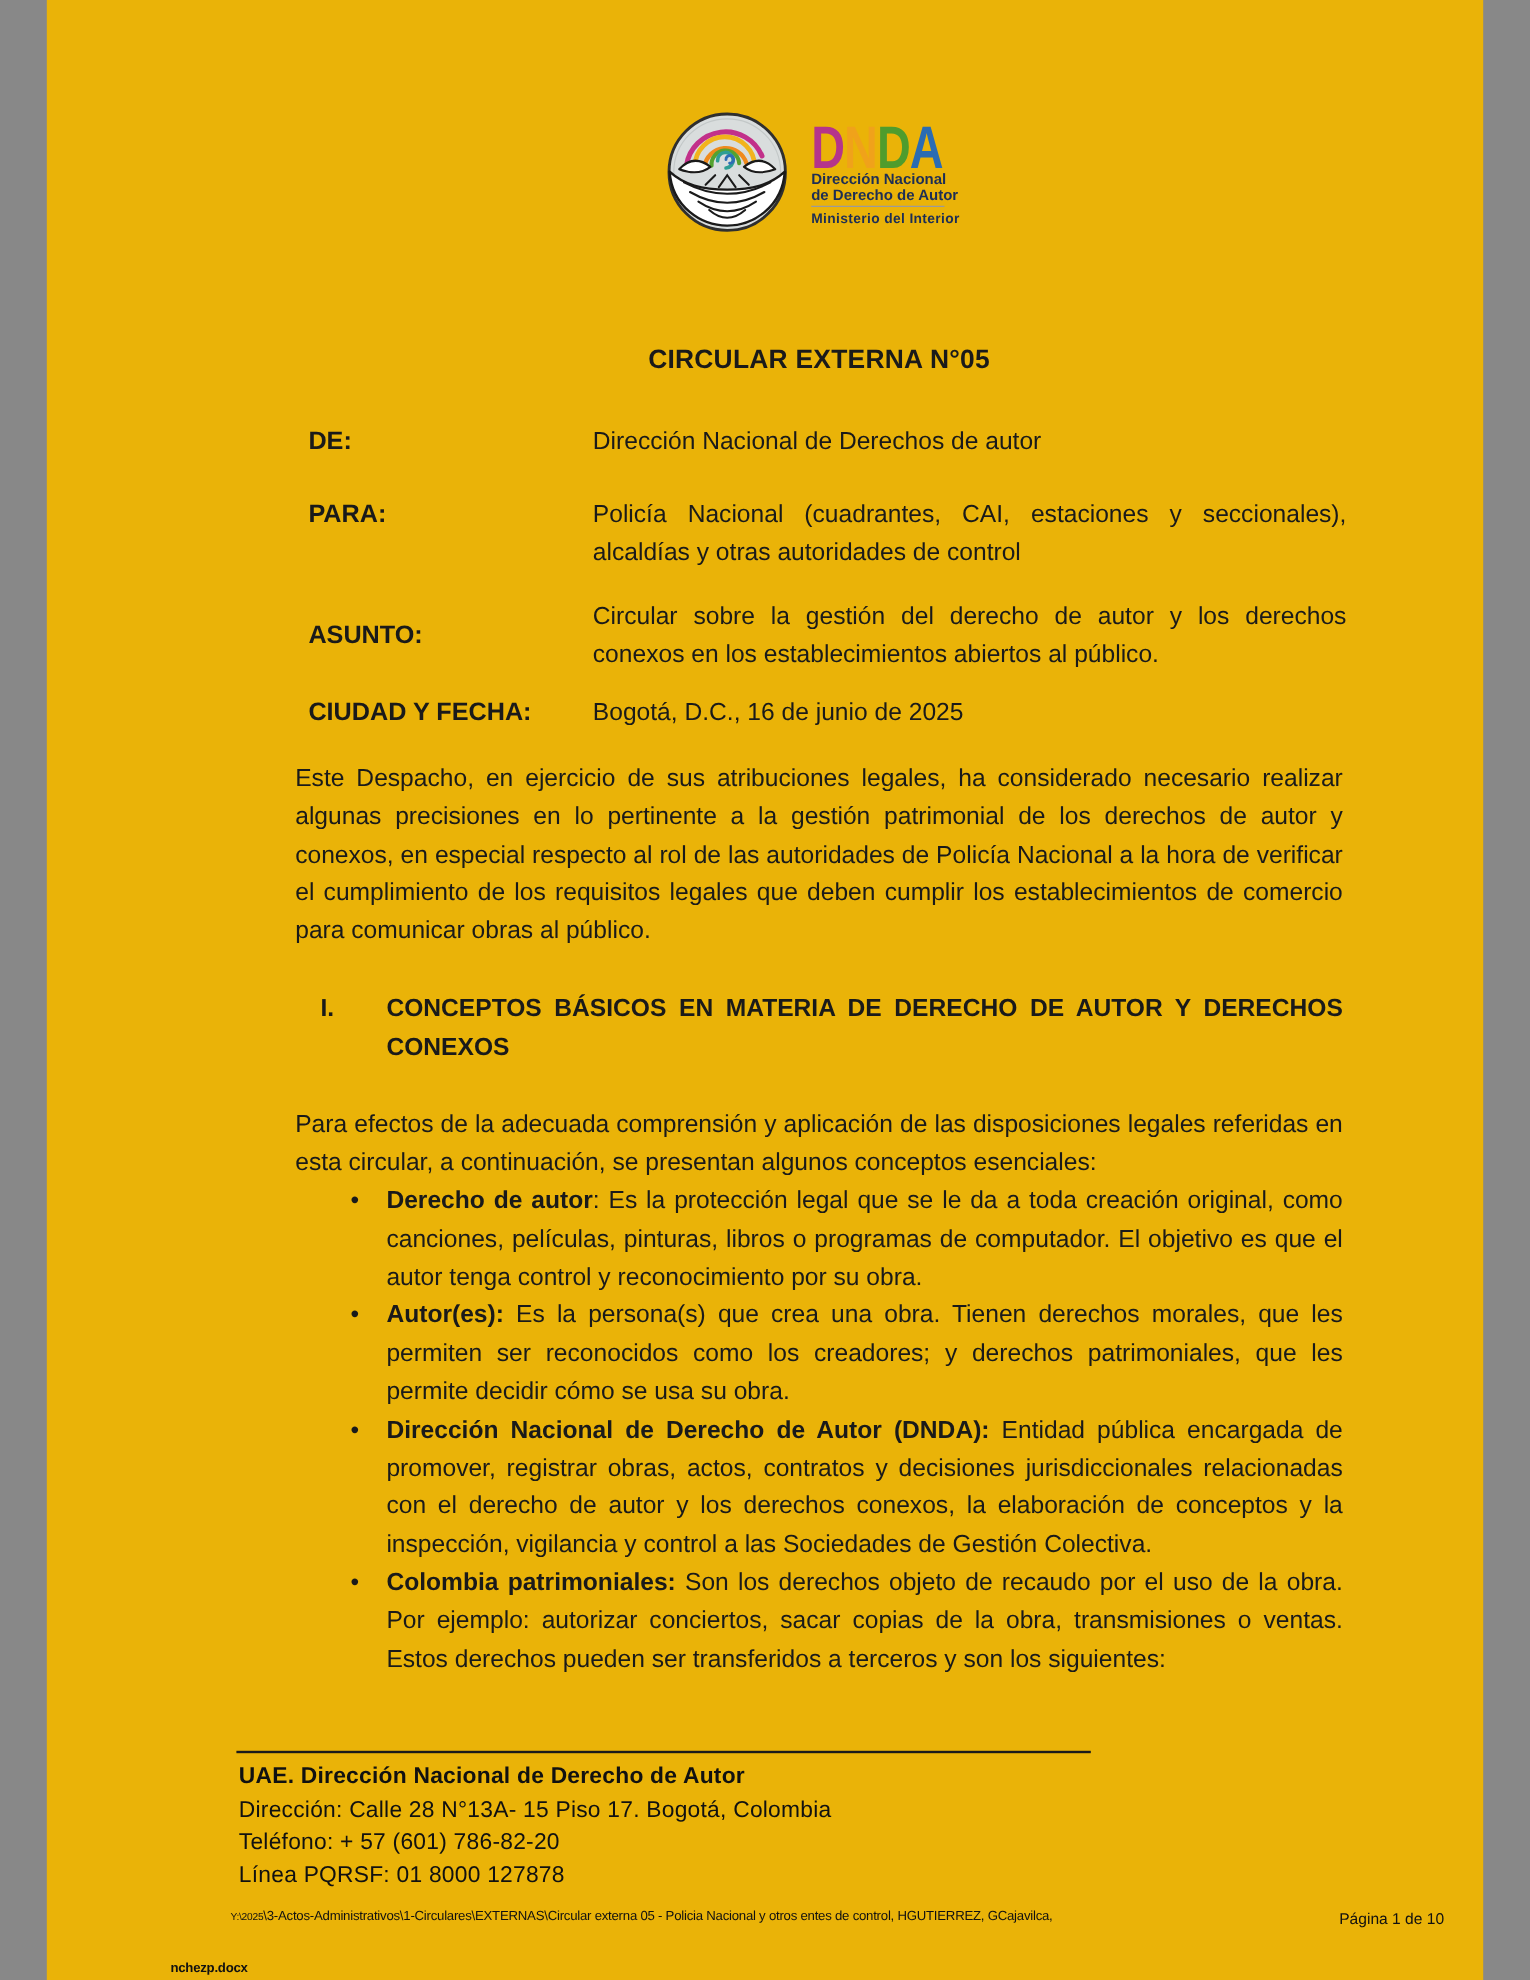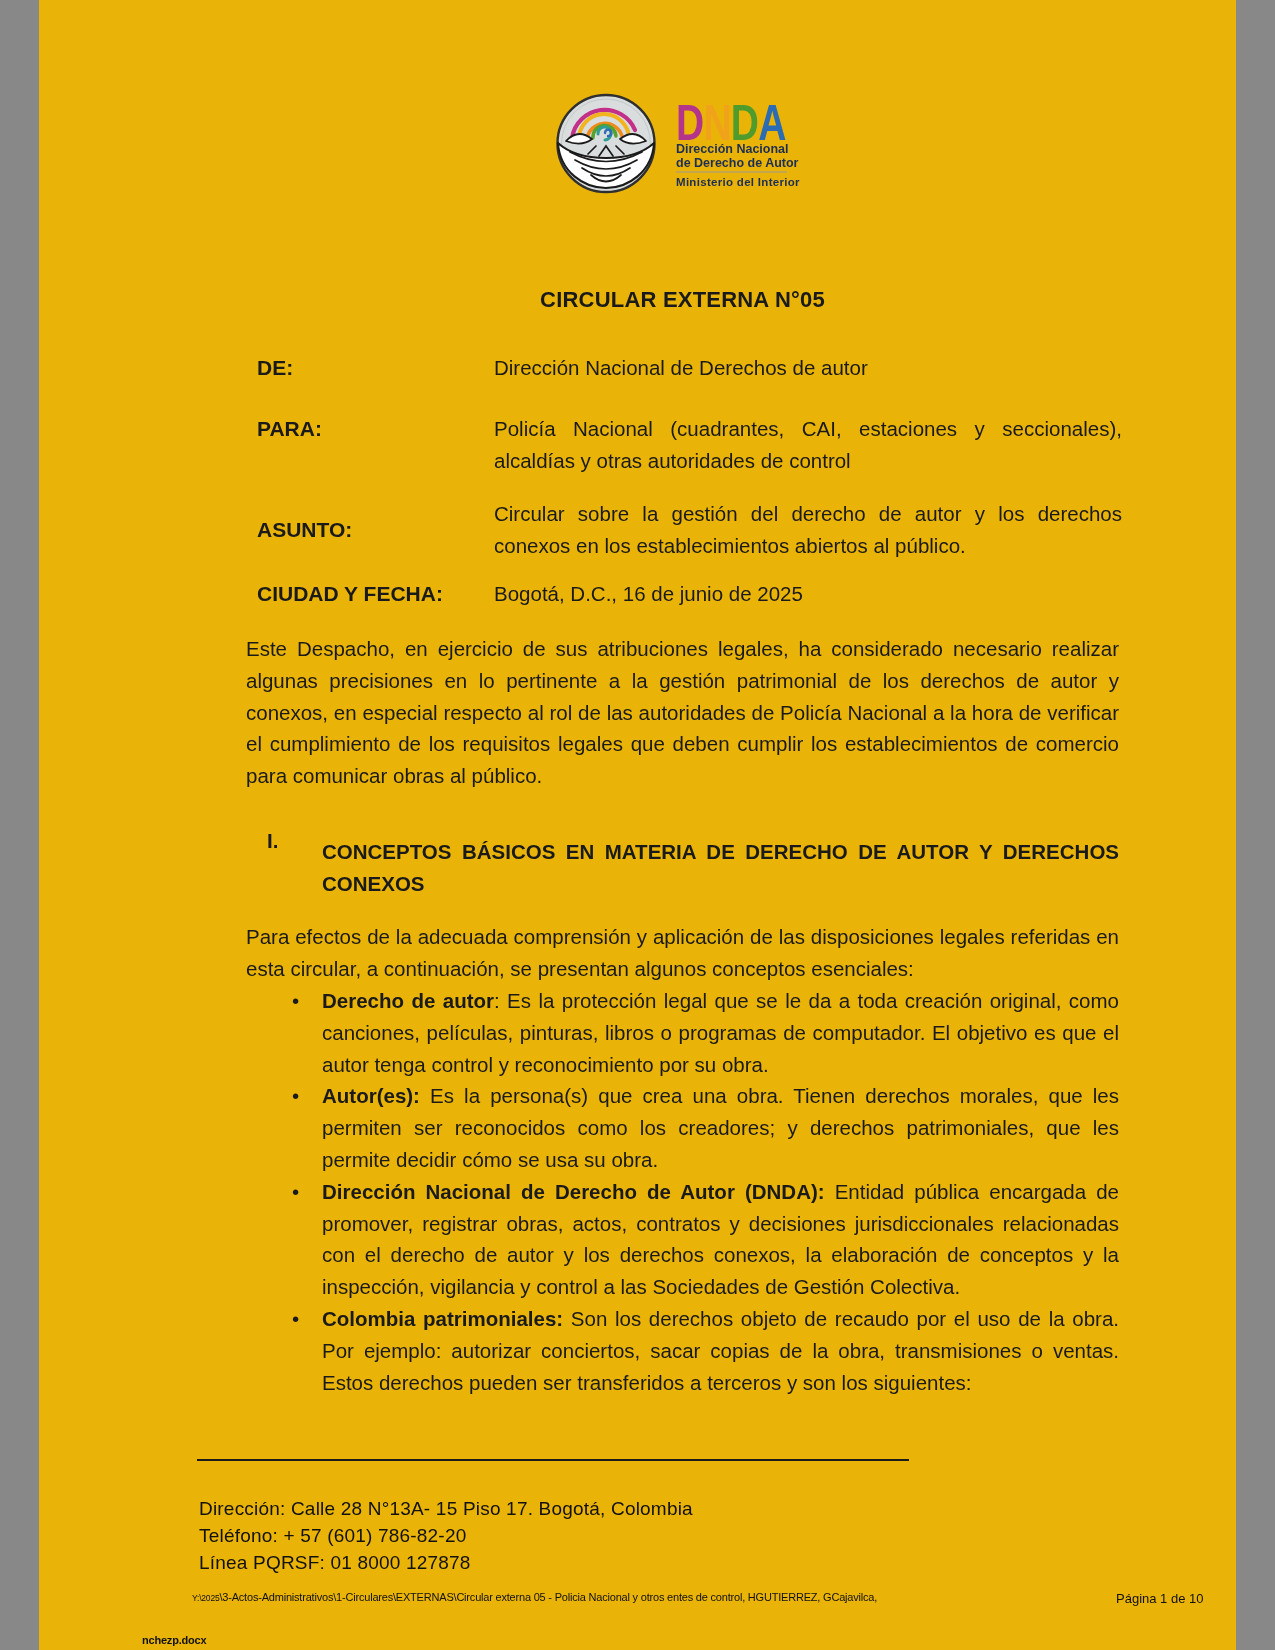--- a/index.html
+++ b/index.html
@@ -30,21 +30,21 @@
   }
   
   .para{
     position:absolute;left:207px;width:873px;
     font-size:20.5px;line-height:31.8px;text-align:justify;
   }
   .section-heading{
     position:absolute;left:207px;width:873px;font-weight:bold;font-size:20.5px;line-height:31.8px;
   }
   .section-number{position:absolute;left:21px;top:0;}
-  .section-text{margin-left:76px;text-align:justify;margin-top:11px;}
+  .section-text{margin-left:76px;text-align:justify;}
   .bullets{
     position:absolute;left:207px;top:985px;width:873px;
     font-size:20.5px;line-height:31.8px;
   }
   .bullet-item{position:relative;padding-left:76px;text-align:justify;}
   .bullet-item .dot{position:absolute;left:46px;top:0;}
   .bullet-lead{font-weight:bold;}
   
   .footer-rule{position:absolute;left:158px;top:1459px;width:712px;border-top:2px solid #1b1b1b;}
   .footer-line{position:absolute;left:160px;font-size:19px;line-height:27px;letter-spacing:.2px;color:#111;}
@@ -140,20 +140,21 @@
       <span class="dot">•</span>
       <span class="bullet-lead">Dirección Nacional de Derecho de Autor (DNDA):</span><span> Entidad pública encargada de promover, registrar obras, actos, contratos y decisiones jurisdiccionales relacionadas con el derecho de autor y los derechos conexos, la elaboración de conceptos y la inspección, vigilancia y control a las Sociedades de Gestión Colectiva.</span>
     </div>
     <div class="bullet-item">
       <span class="dot">•</span>
       <span class="bullet-lead">Colombia patrimoniales:</span><span> Son los derechos objeto de recaudo por el uso de la obra. Por ejemplo: autorizar conciertos, sacar copias de la obra, transmisiones o ventas. Estos derechos pueden ser transferidos a terceros y son los siguientes:</span>
     </div>
   </div>
 
   <div class="footer-rule"></div>
+  <div class="footer-line footer-org" style="top:1467px;">UAE. Dirección Nacional de Derecho de Autor</div>
   <div class="footer-line" style="top:1495px;">Dirección: Calle 28 N°13A- 15 Piso 17. Bogotá, Colombia</div>
   <div class="footer-line" style="top:1522px;">Teléfono: + 57 (601) 786-82-20</div>
   <div class="footer-line" style="top:1549px;">Línea PQRSF: 01 8000 127878</div>
 
   <div class="path-line1"><span class="path-prefix">Y:\2025</span><span>\3-Actos-Administrativos\1-Circulares\EXTERNAS\Circular externa 05 - Policia Nacional y otros entes de control, HGUTIERREZ, GCajavilca,</span></div>
   <div class="path-line2">nchezp.docx</div>
   <div class="page-number">Página 1 de 10</div>
 
 </div>
 

